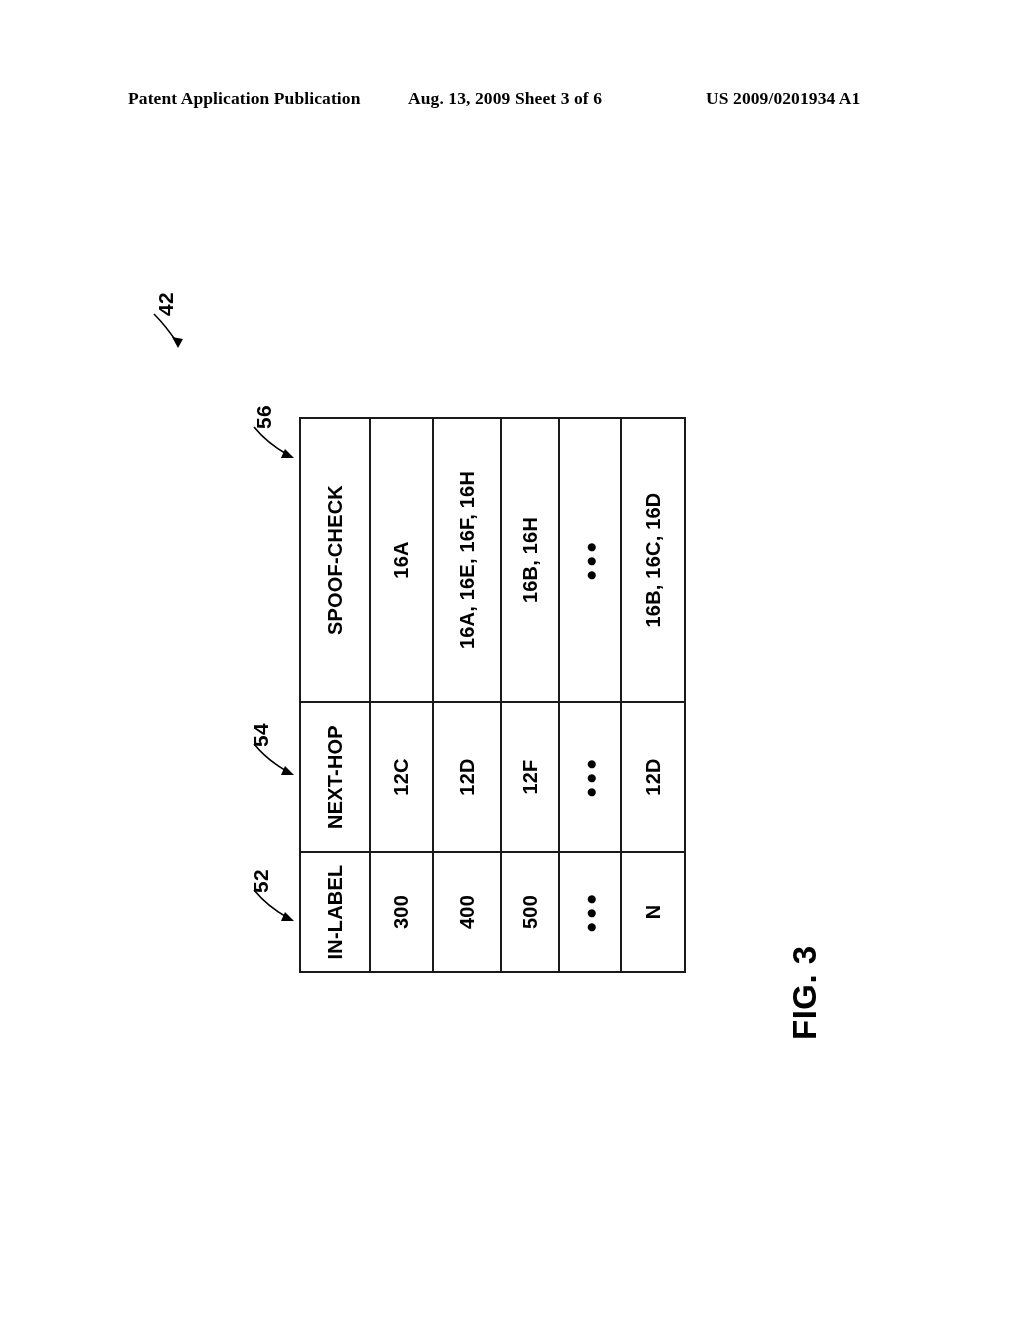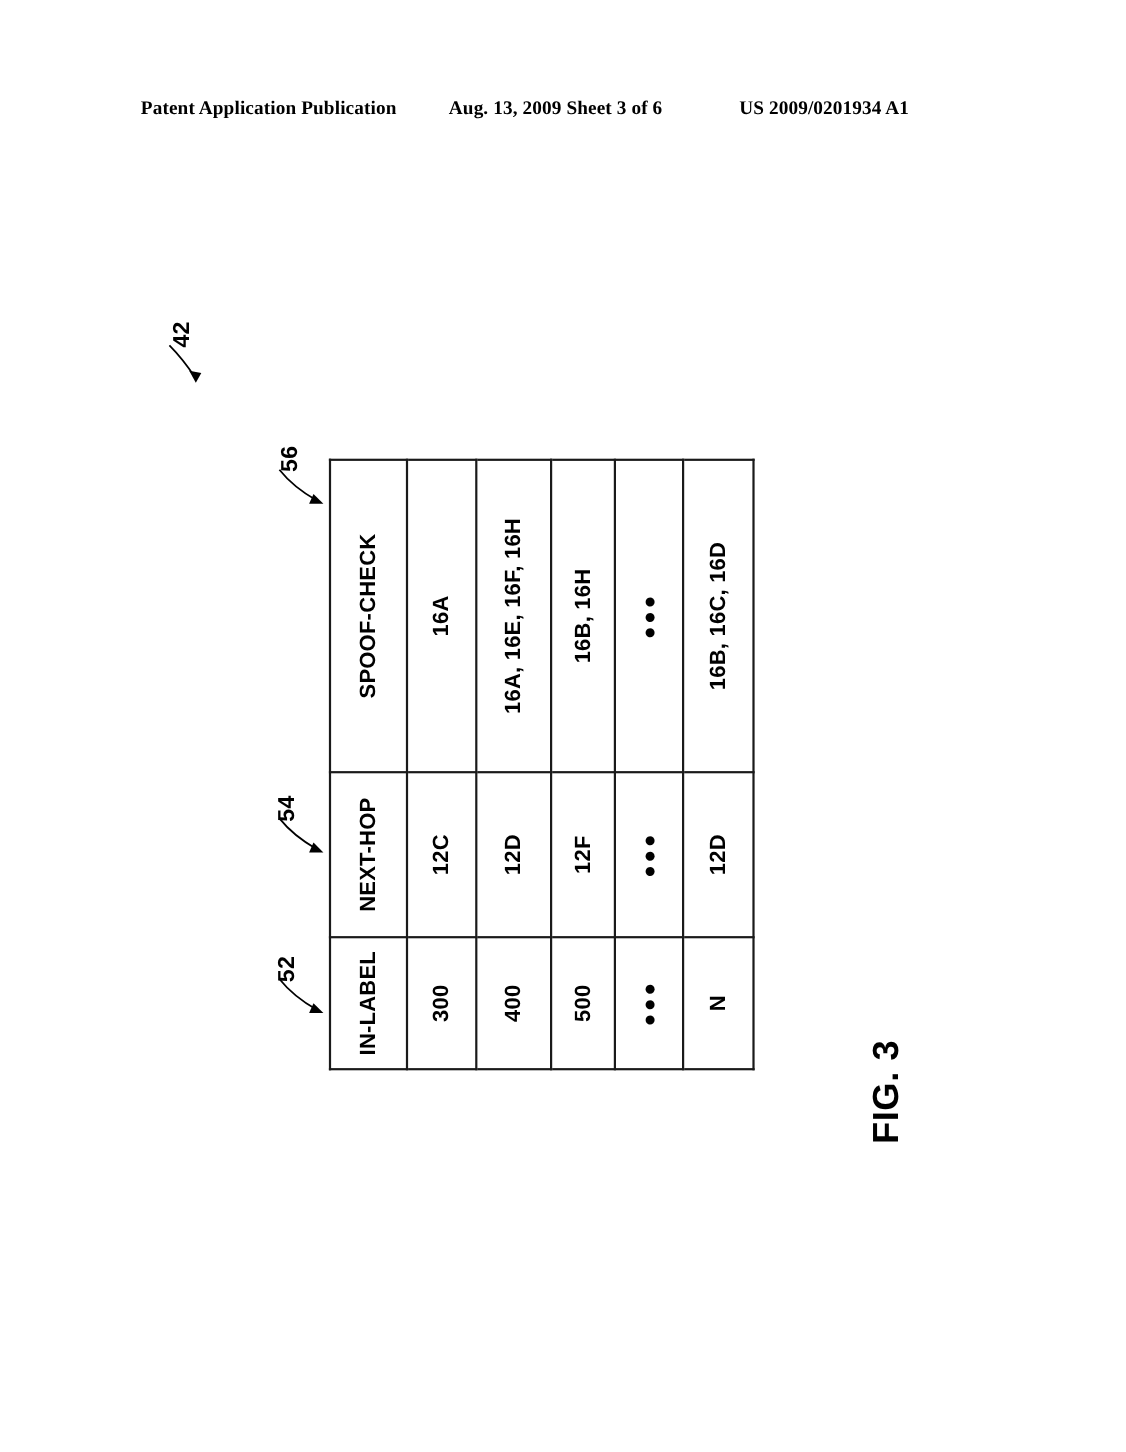--- a/index.html
+++ b/index.html
@@ -24,21 +24,21 @@
     width: 1024px;
     height: 30px;
     font-family: "Liberation Serif", serif;
     font-weight: bold;
     font-size: 17.5px;
     letter-spacing: 0.1px;
     white-space: nowrap;
   }
   .ph-left   { position: absolute; left: 128px;  top: 0; }
   .ph-mid    { position: absolute; left: 408px;  top: 0; text-align: right; }
-  .ph-right  { position: absolute; left: 672px;  top: 0; text-align: center; }
+  .ph-right  { position: absolute; left: 706px;  top: 0; text-align: center; }
 
   
   
   .table-rotor {
     position: absolute;
     left: 299px;
     top: 425px;
     width: 548px;
     height: 385px;
     transform: rotate(-90deg);

